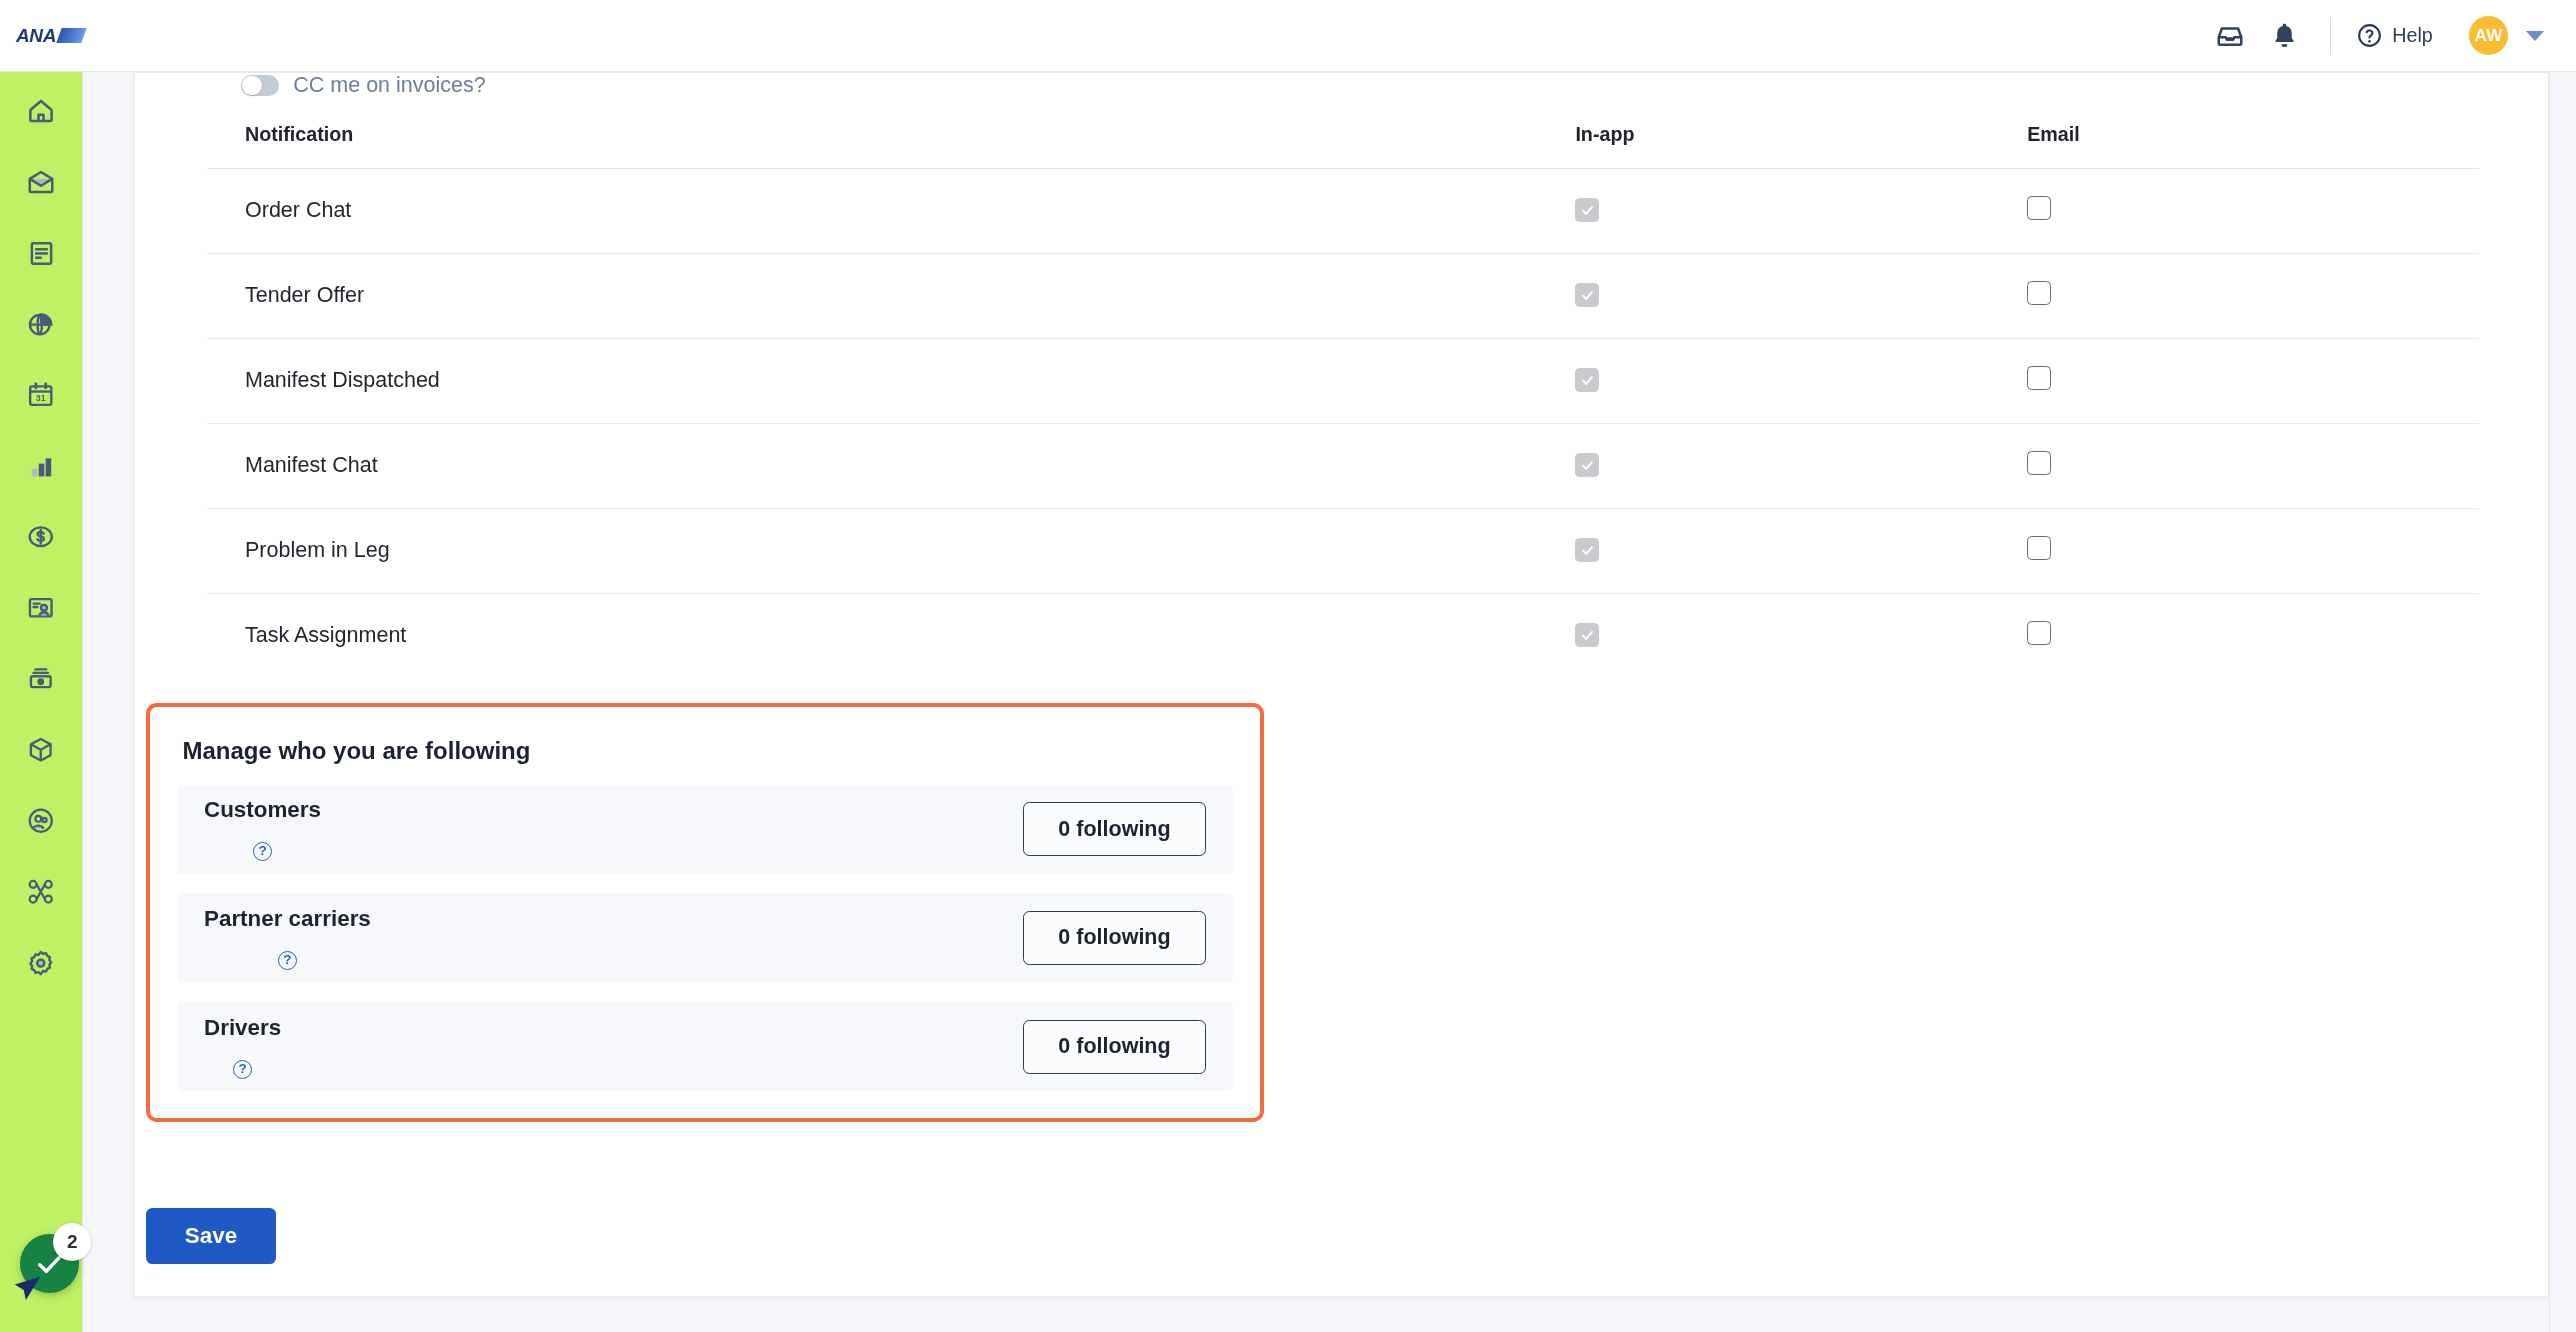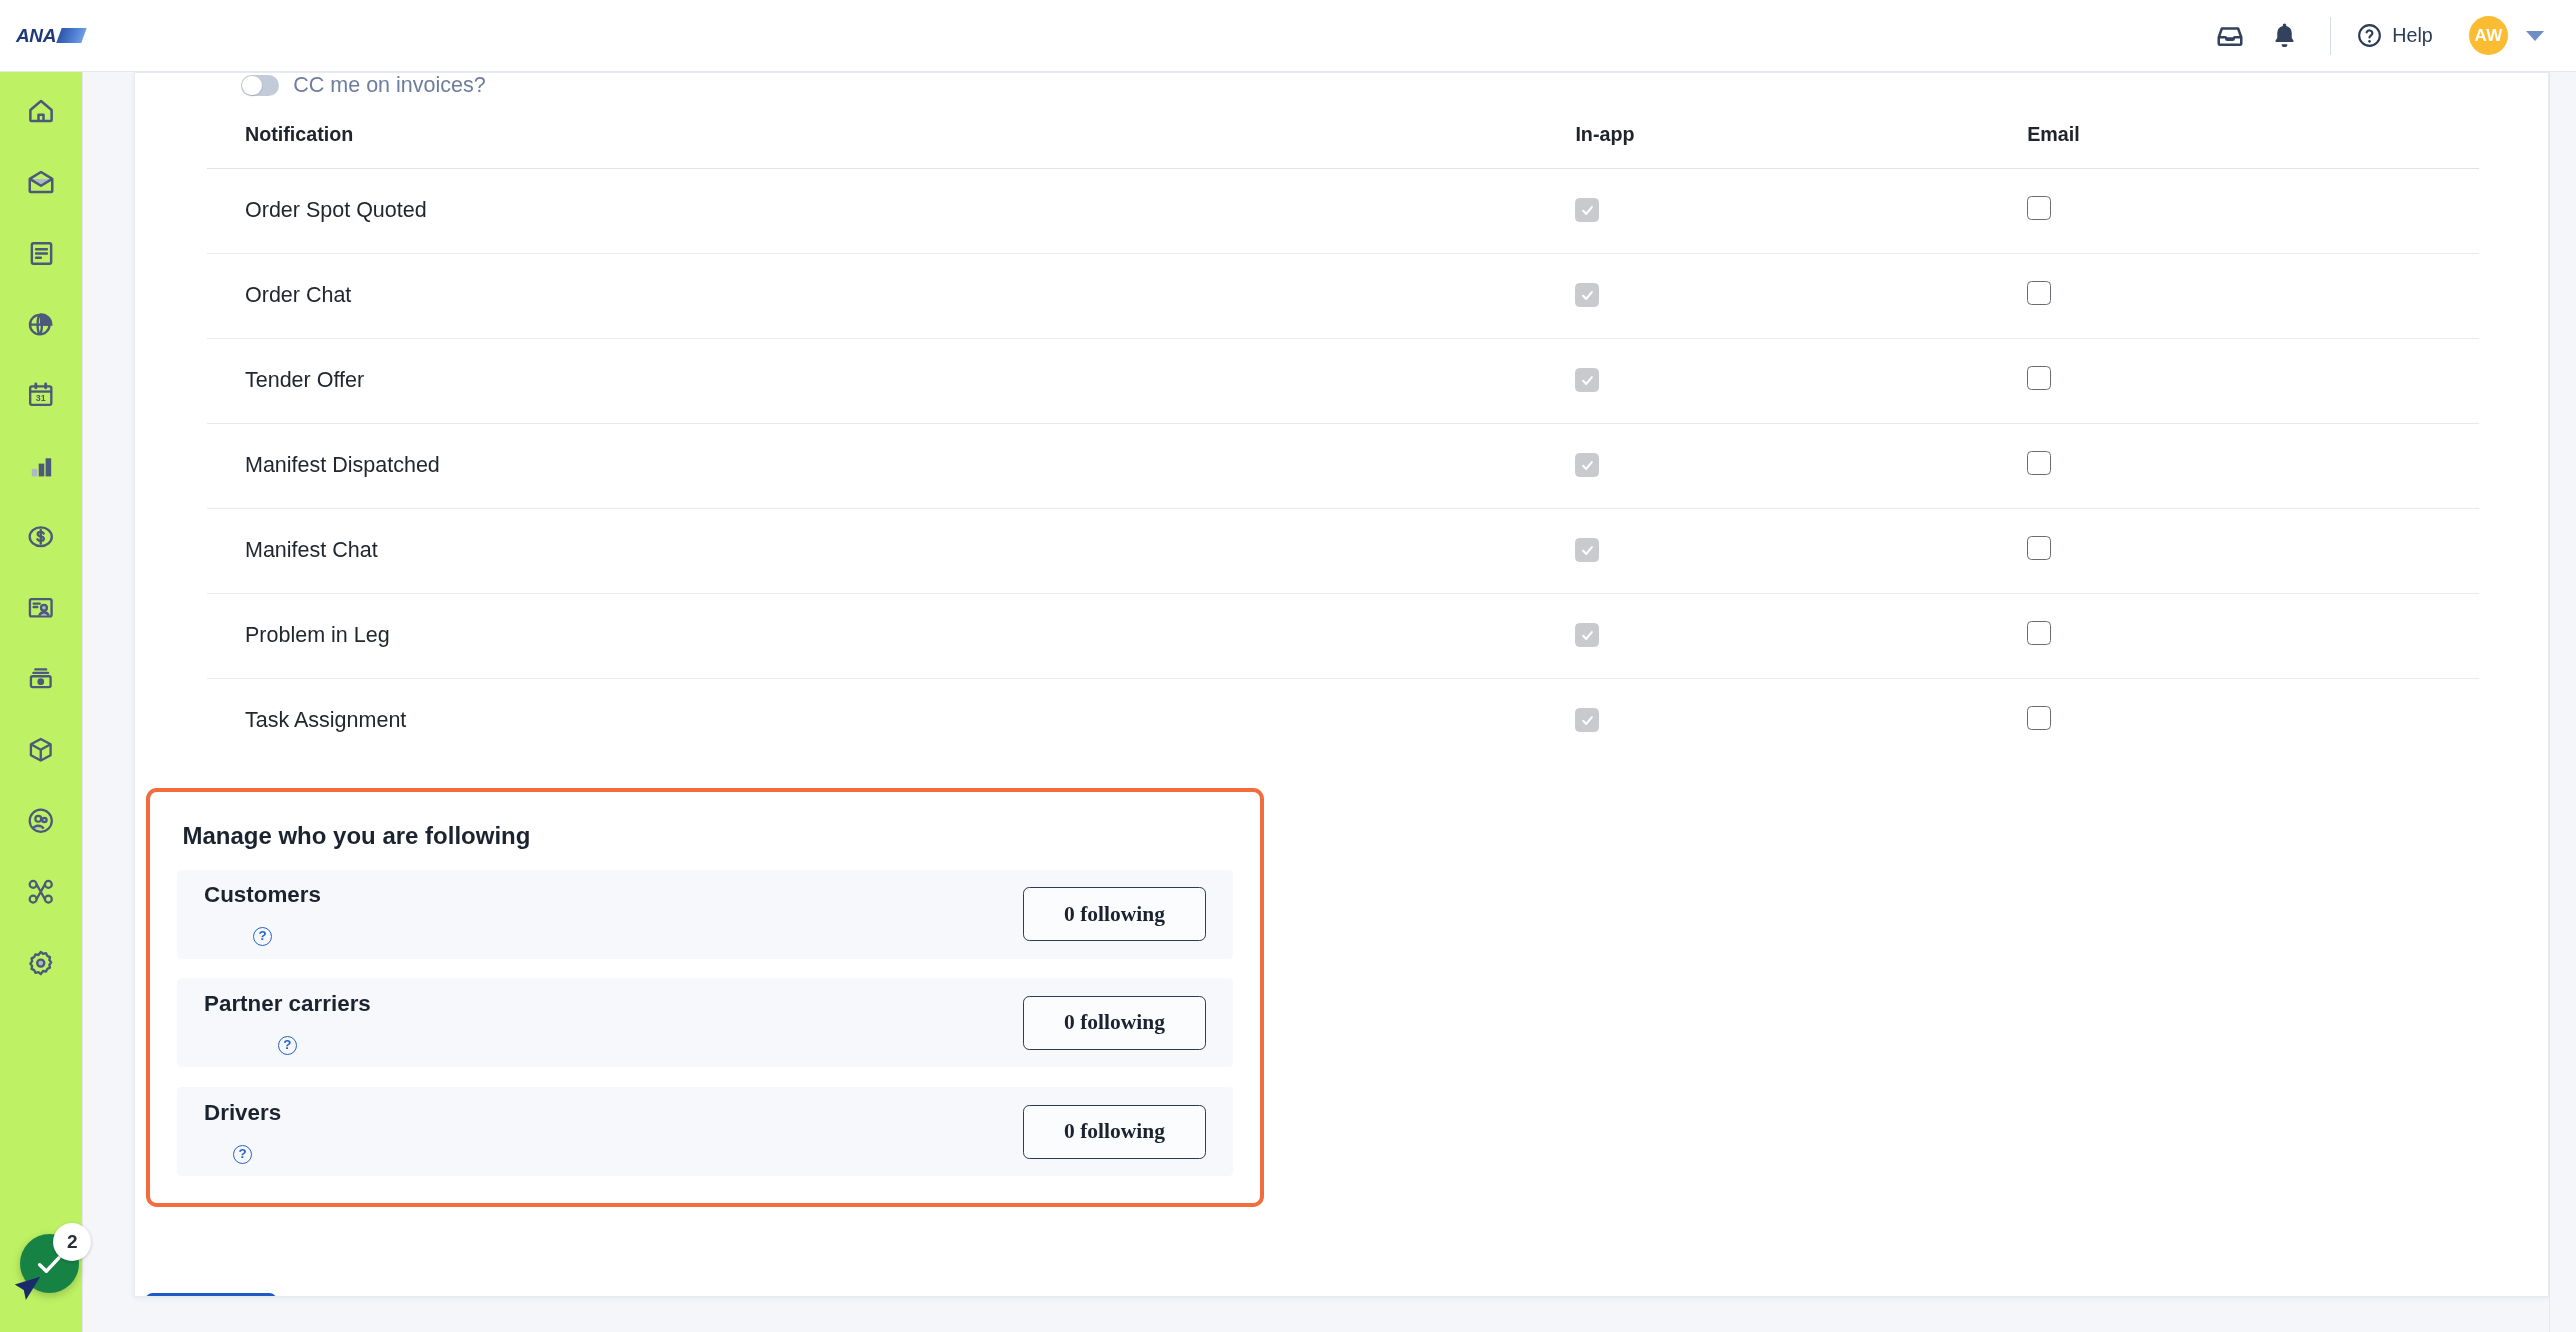--- a/index.html
+++ b/index.html
@@ -142,21 +142,21 @@
     border: 1.8px solid #2563c8; color: #2563c8;
     font-size: 13.4px; font-weight: bold; line-height: 15px;
     text-align: center; display: inline-block; cursor: pointer;
     font-family: "Liberation Sans", sans-serif;
   }
   .follow-btn {
     min-width: 183px; height: 54px; padding: 0 19.7px;
     background: #fbfcfe; border: 1.8px solid #2b3c56; border-radius: 6.3px;
     font-size: 21.5px; font-weight: bold; color: #1c2330;
     display: flex; align-items: center; justify-content: center; cursor: pointer;
-    font-family: Liberation Serif, serif;
+    font-family: Liberation Sans, sans-serif;
   }
 
   
   .save-btn {
     margin: 86px 0 0 -61px; width: 130px; height: 56px;
     background: #1e59c6; color: #ffffff; border: none; border-radius: 6.3px;
     font-size: 22.4px; font-weight: bold; cursor: pointer;
     font-family: "Liberation Sans", sans-serif;
   }
 
@@ -329,29 +329,20 @@
 
       <table class="ntable">
         <thead>
           <tr>
             <th class="col-name">Notification</th>
             <th class="col-inapp">In-app</th>
             <th class="col-email">Email</th>
           </tr>
         </thead>
         <tbody id="table-body">
-            <tr>
-              <td class="col-name">Order Spot Quoted</td>
-              <td class="col-inapp"><span class="cb checked-disabled">
-                  <svg width="15" height="15" viewBox="0 0 24 24" fill="none" stroke="#ffffff" stroke-width="3.2" stroke-linecap="round" stroke-linejoin="round">
-                    <path d="M5 12.5 10 17.5 19 6.5"></path>
-                  </svg>
-                </span></td>
-              <td class="col-email"><span class="cb unchecked"></span></td>
-            </tr>
             <tr>
               <td class="col-name">Order Chat</td>
               <td class="col-inapp"><span class="cb checked-disabled">
                   <svg width="15" height="15" viewBox="0 0 24 24" fill="none" stroke="#ffffff" stroke-width="3.2" stroke-linecap="round" stroke-linejoin="round">
                     <path d="M5 12.5 10 17.5 19 6.5"></path>
                   </svg>
                 </span></td>
               <td class="col-email"><span class="cb unchecked"></span></td>
             </tr>
             <tr>

